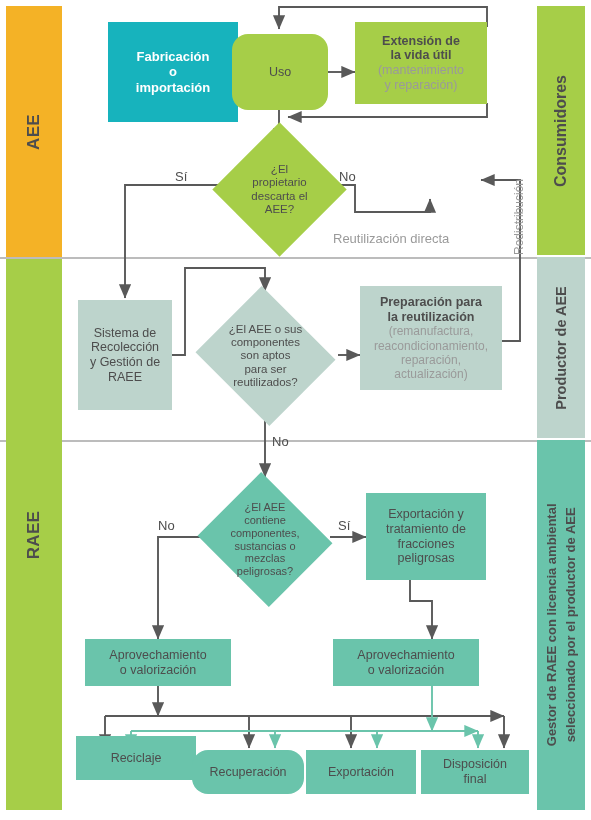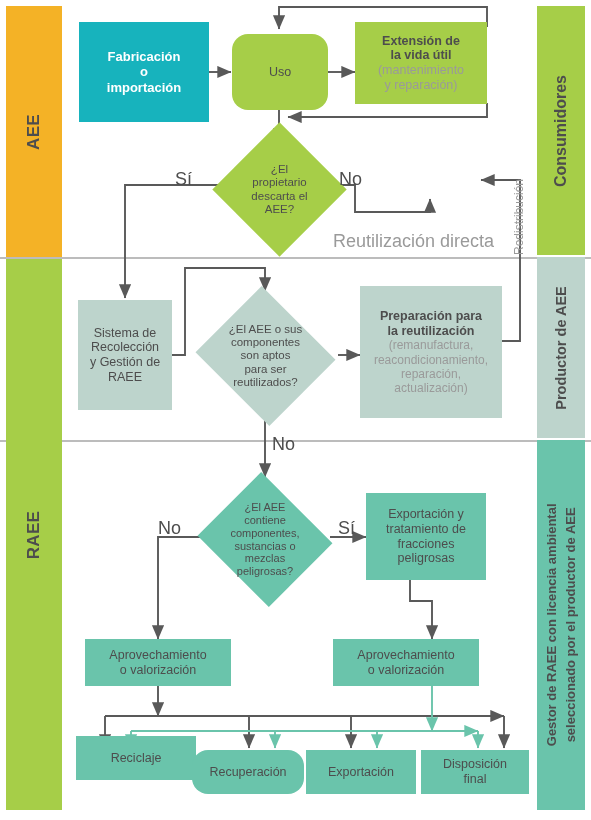--- a/index.html
+++ b/index.html
@@ -35,21 +35,21 @@
   .diamond .dtxt{position:absolute;inset:0;display:flex;align-items:center;justify-content:center;
                  text-align:center;color:#4d4d4d;line-height:1.16;}
 
   
   .c-teal{background:#17b3bd;color:#fff;}
   .c-green{background:#a6ce48;}
   .c-pale{background:#bdd4cc;}
   .c-mint{background:#6ac4ab;}
 
   
-  .elabel{position:absolute;color:#4d4d4d;font-size:18px;white-space:nowrap;}
+  .elabel{position:absolute;color:#4d4d4d;font-size:13px;white-space:nowrap;}
   .elabel.muted{color:#9a9a9a;}
   .vlabel{position:absolute;color:#9a9a9a;font-size:12px;white-space:nowrap;transform:rotate(-90deg);transform-origin:left top;}
 
   svg.wires{position:absolute;left:0;top:0;width:591px;height:820px;pointer-events:none;}
 </style>
 </head>
 <body>
 
 <div id="stage">
 
@@ -131,21 +131,21 @@
       <path d="M275,731 L275,748"></path>
       <path d="M377,731 L377,748"></path>
       <path d="M478,731 L478,748"></path>
     </g>
 
     <g fill="none" stroke="#595959" stroke-width="1.9" marker-end="url(#ahG)">
       <path d="M502,341 L520,341 L520,180 L481,180"></path>
     </g>
   </svg>
 
-  <div class="node rect c-teal" style="left:79px;top:22px;width:130px;height:100px;font-size:13px;">
+  <div class="node rect c-teal" style="left:108px;top:22px;width:130px;height:100px;font-size:13px;">
     <div class="ttl">Fabricación</div>
     <div class="ttl">o</div>
     <div class="ttl">importación</div>
   </div>
 
   <div class="node rect c-green" style="left:355px;top:22px;width:132px;height:82px;font-size:12.5px;">
     <div class="ttl">Extensión de</div>
     <div class="ttl">la vida útil</div>
     <div class="sub">(mantenimiento</div>
     <div class="sub">y reparación)</div>
@@ -181,21 +181,21 @@
       <div>
         <div>¿El AEE o sus</div>
         <div>componentes</div>
         <div>son aptos</div>
         <div>para ser</div>
         <div>reutilizados?</div>
       </div>
     </div>
   </div>
 
-  <div class="node rect c-pale" style="left:360px;top:286px;width:142px;height:132px;font-size:12px;">
+  <div class="node rect c-pale" style="left:360px;top:286px;width:142px;height:104px;font-size:12px;">
     <div class="ttl" style="font-size:12.5px;">Preparación para</div>
     <div class="ttl" style="font-size:12.5px;">la reutilización</div>
     <div class="sub">(remanufactura,</div>
     <div class="sub">reacondicionamiento,</div>
     <div class="sub">reparación,</div>
     <div class="sub">actualización)</div>
   </div>
 
   <div class="diamond" style="left:195px;top:477px;width:140px;height:125px;">
     <div class="dshape c-mint" style="transform:rotate(45deg) scale(0.72);"></div>

